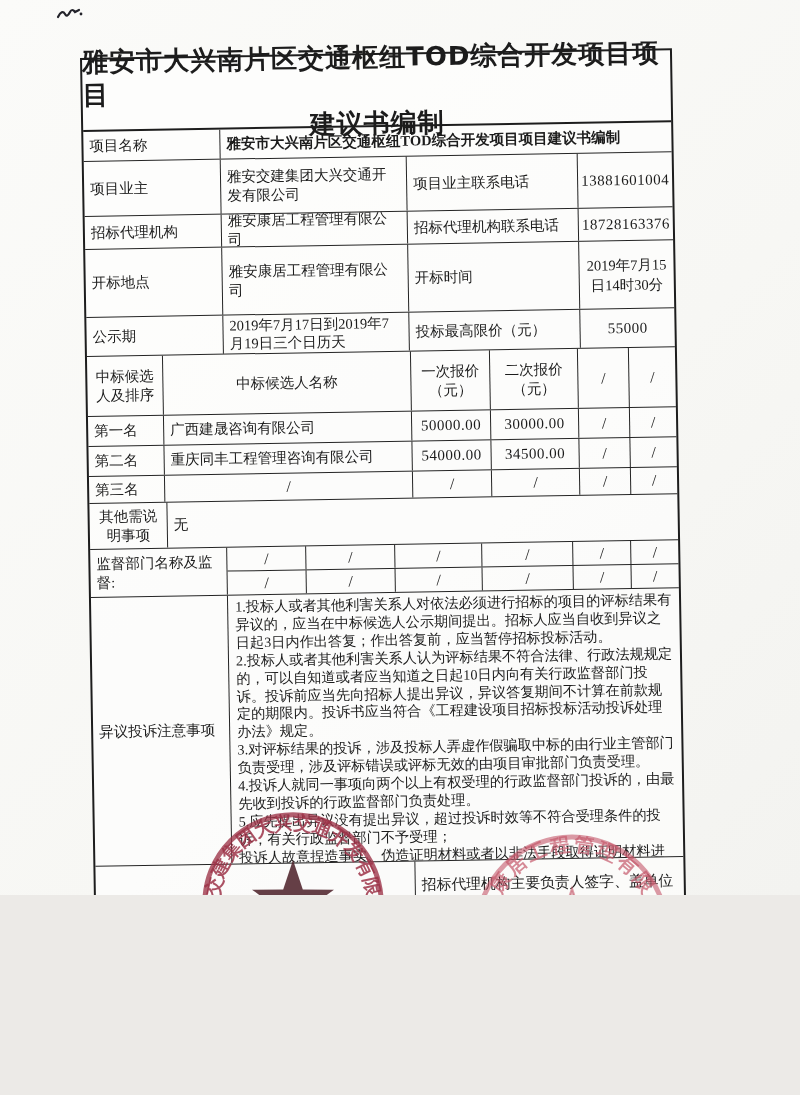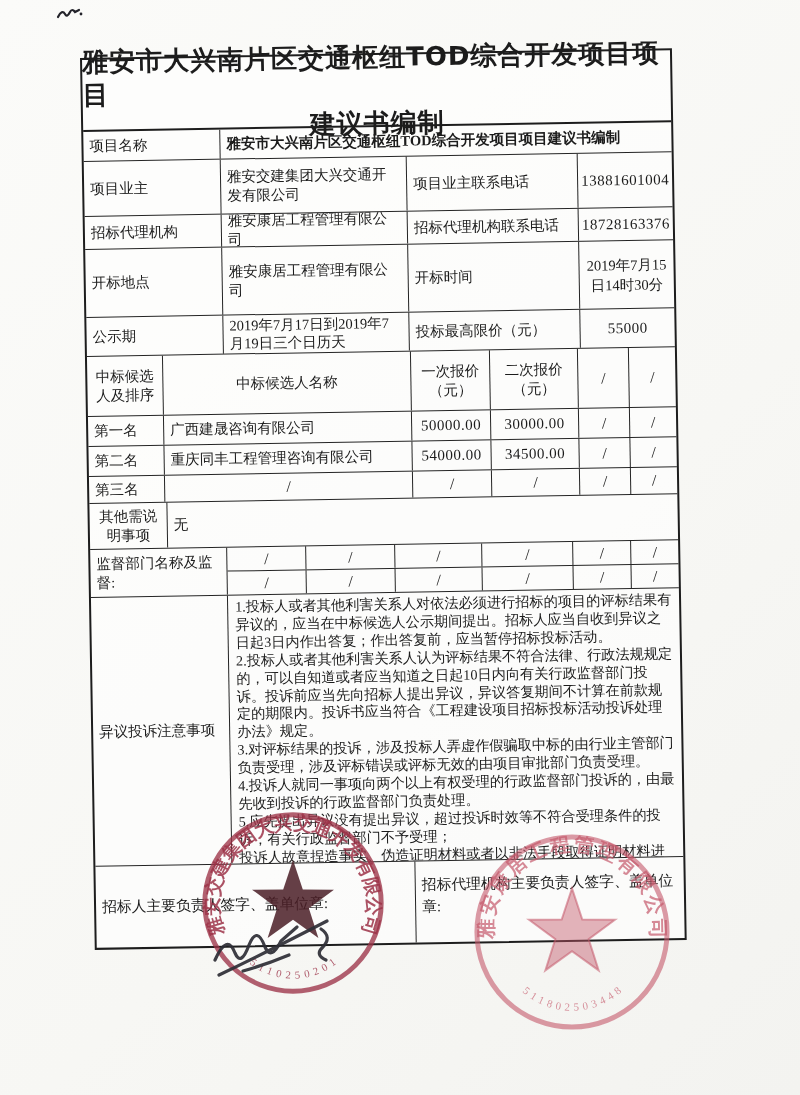--- a/index.html
+++ b/index.html
@@ -3,21 +3,21 @@
 <meta charset="utf-8">
 <style>
   * { box-sizing: border-box; margin: 0; padding: 0; }
   html,body { width:800px; }
   body {
     font-family: "Liberation Serif", "DejaVu Serif", serif;
     color:#1c1c1c;
     background:#eceae7;
   }
   .scan {
-    position:relative; width:800px; height:1095px;
+    position:relative; width:800px; height:895px;
     background:linear-gradient(135deg,#fbfbf9 0%, #f7f7f4 60%, #f3f3f0 100%);
     overflow:hidden;
   }
   .sheet {
     position:absolute; left:80px; top:58px; width:592px;
     transform:rotate(-0.95deg); transform-origin:0 0;
     border:2px solid #1d1d1d;
     background:rgba(255,255,255,0.6);
     font-size:14px;
   }

